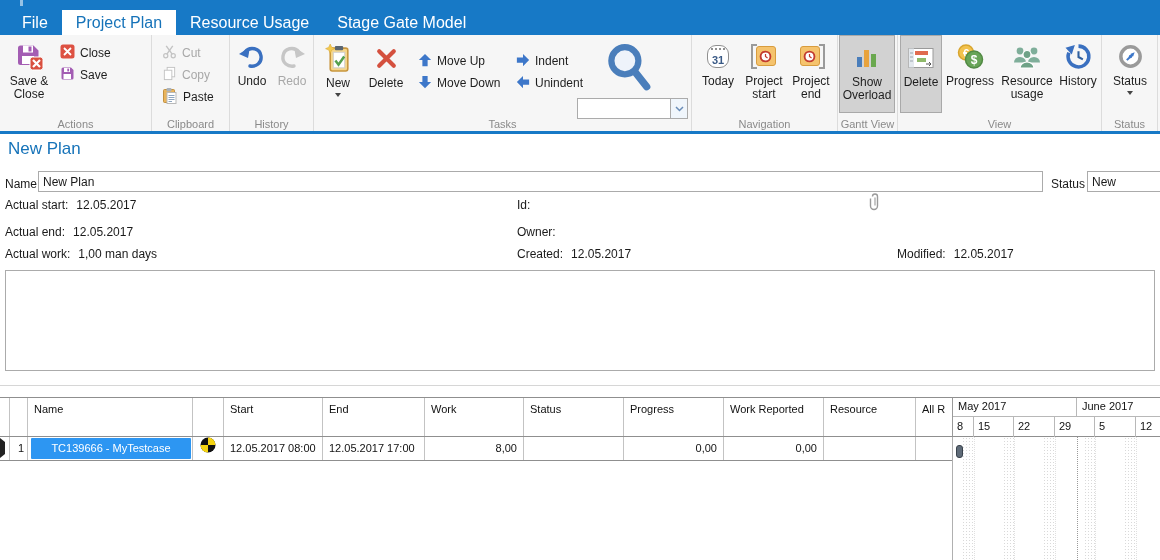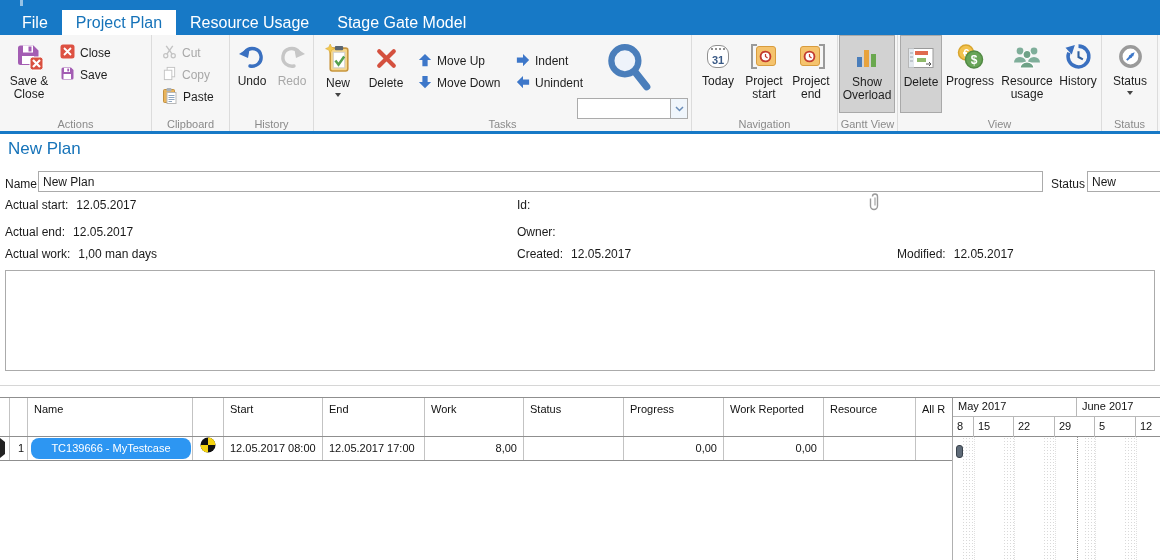--- a/index.html
+++ b/index.html
@@ -61,21 +61,21 @@
   .thead { position:absolute; top:0; left:0; width:952px; height:40px; border-top:1px solid #8f8f8f;
            border-bottom:1px solid #8f8f8f; display:flex; background:#fff; }
   .th { border-right:1px solid #c3c3c3; padding:5px 2px 0 6px; line-height:13px; overflow:hidden; flex:none; }
   .trow { position:absolute; top:40px; left:0; width:952px; height:24px; border-bottom:1px solid #8f8f8f;
           display:flex; background:#fff; }
   .td { border-right:1px solid #c3c3c3; line-height:22px; overflow:hidden; flex:none; padding:0 6px; white-space:nowrap; }
   .td.num { text-align:right; padding:0 3px; }
   .td.r { text-align:right; }
   .td.c { display:flex; align-items:center; justify-content:center; padding:0; }
   .selcell { margin:1px 1px 1px 3px; flex:1; background:#2d96f2; color:#fff; text-align:center;
-             line-height:20px; border-radius:8px; }
+             line-height:20px; border-radius:1px; }
   .marker { width:0; height:0; border-top:4px solid transparent; border-bottom:4px solid transparent;
             border-left:5px solid #222; margin:7px auto 0; }
 
   
   .ghead { position:absolute; left:952px; top:0; width:208px; height:40px; border-top:1px solid #8f8f8f;
            border-bottom:1px solid #8f8f8f; border-left:1px solid #9a9a9a; background:#fff; }
   .gmonths { height:19px; border-bottom:1px solid #b8b8b8; display:flex; }
   .gm { padding:2px 0 0 5px; font-size:11px; flex:none; }
   .gm.may { width:124px; border-right:1px solid #b8b8b8; }
   .gticks { height:20px; display:flex; }

